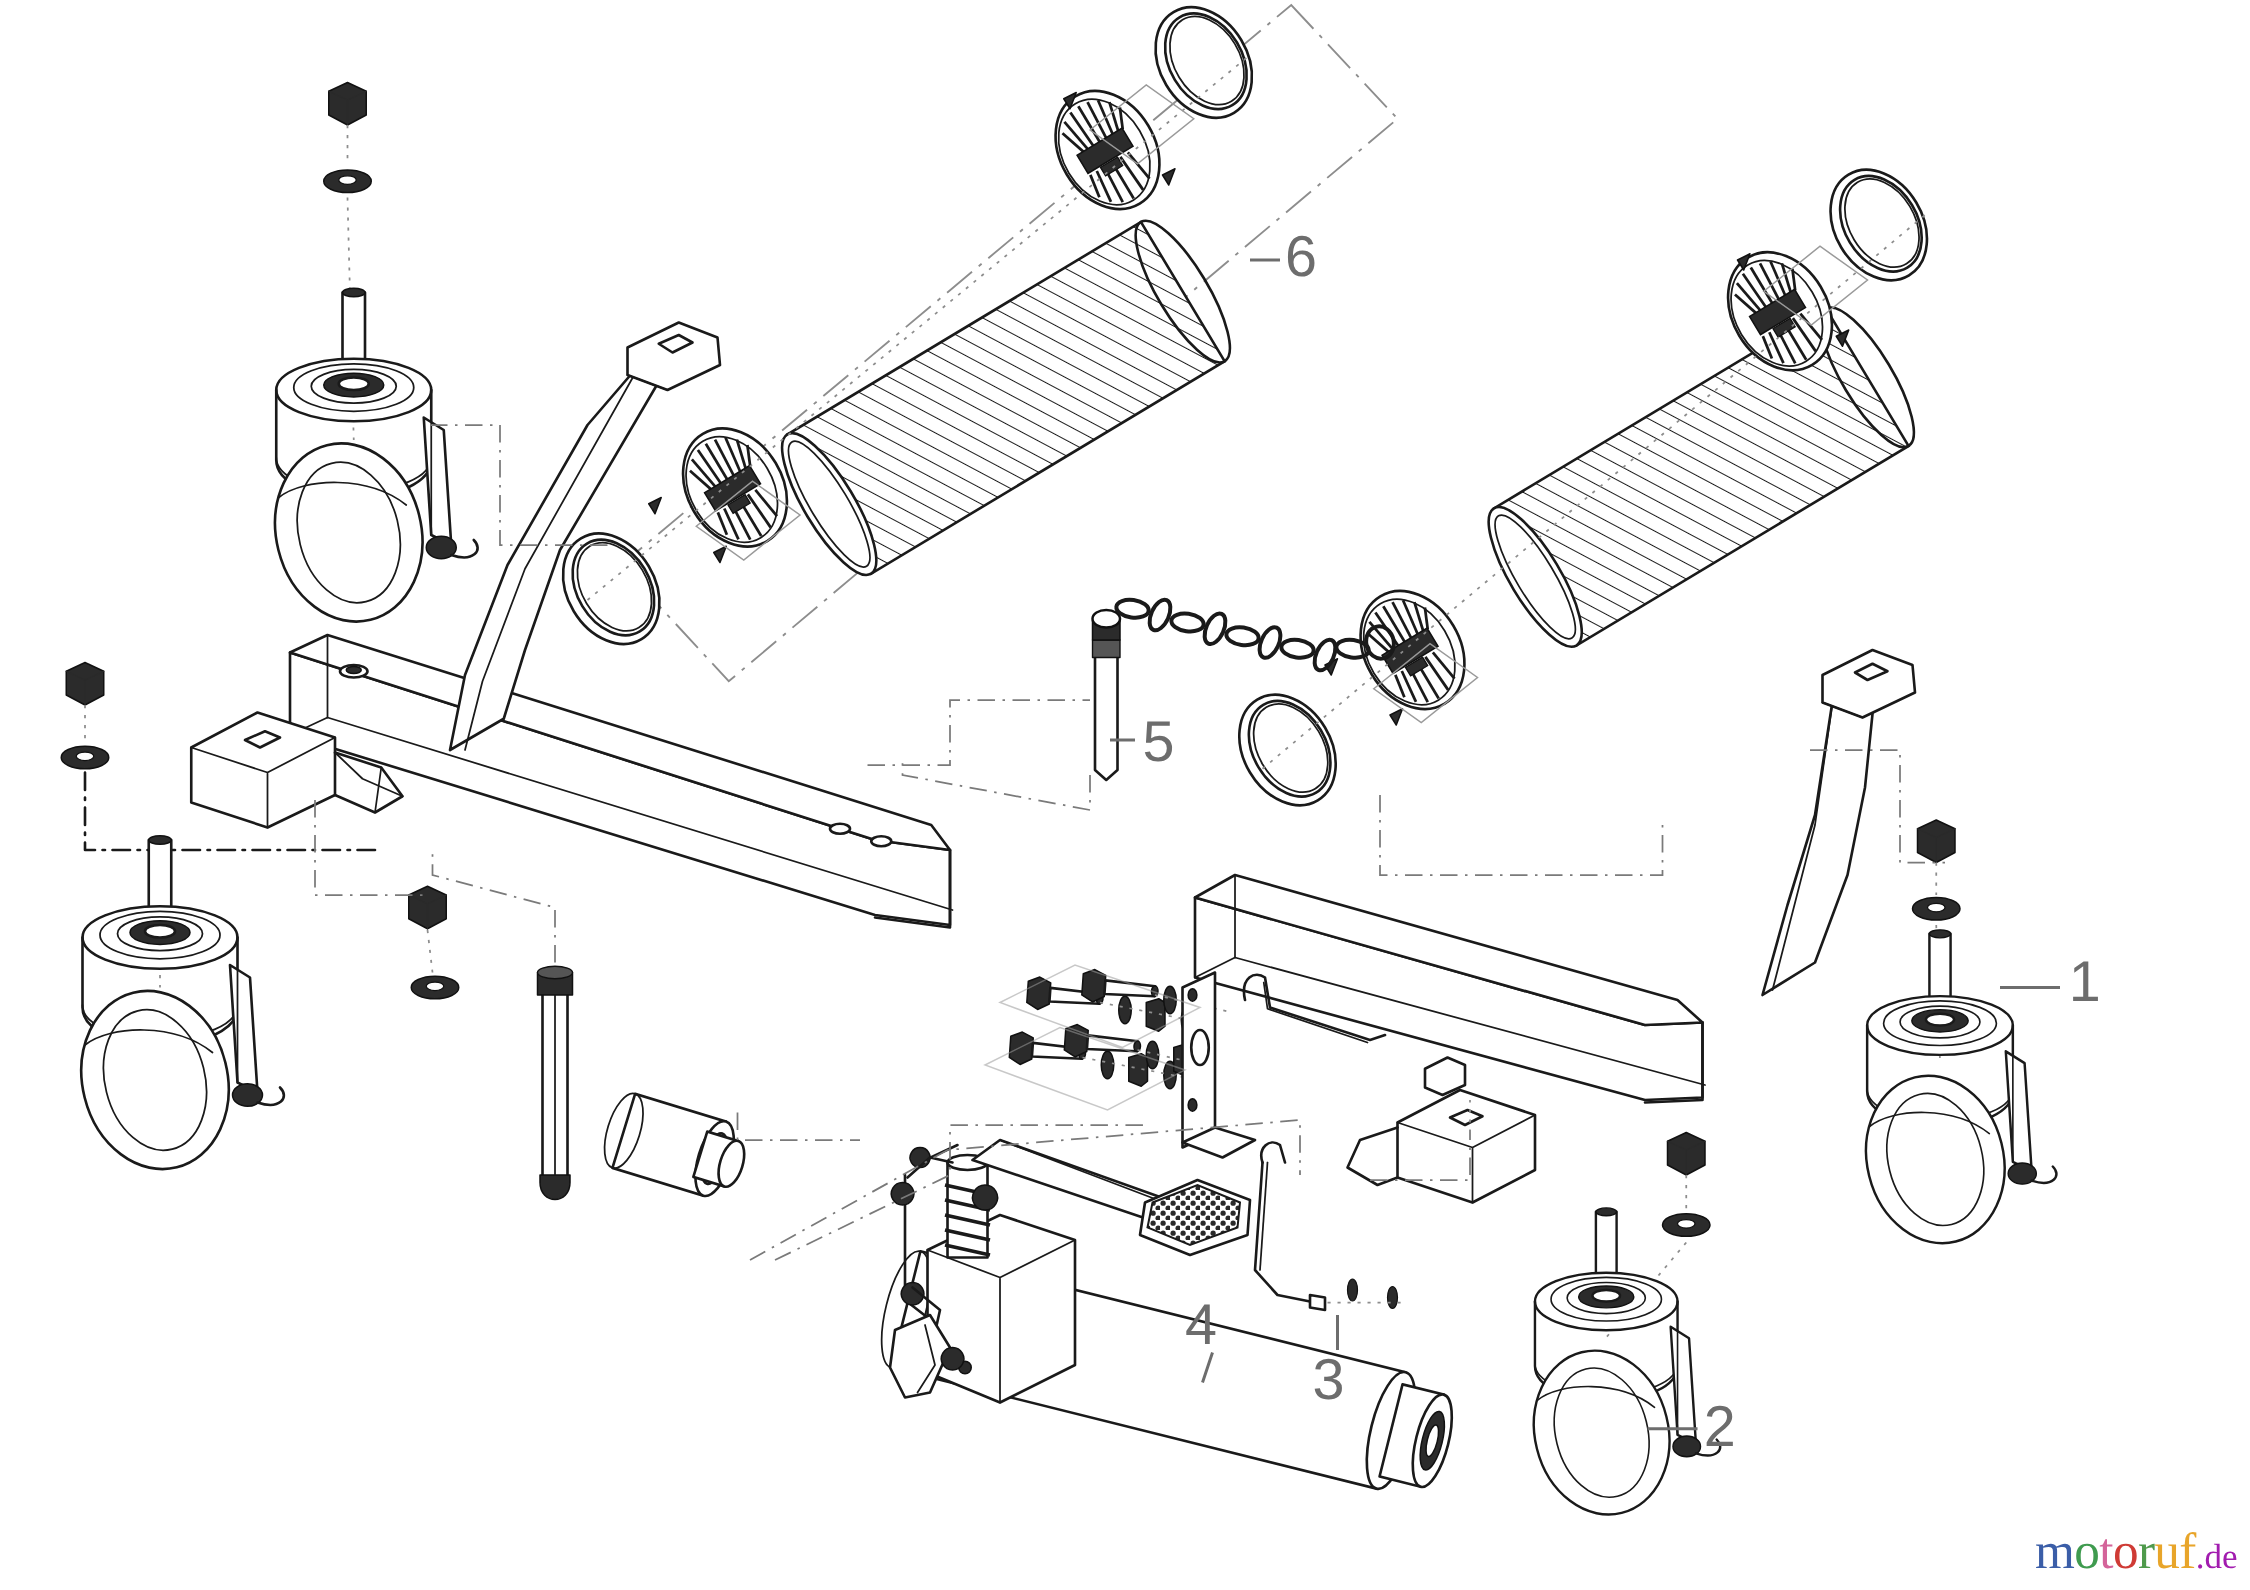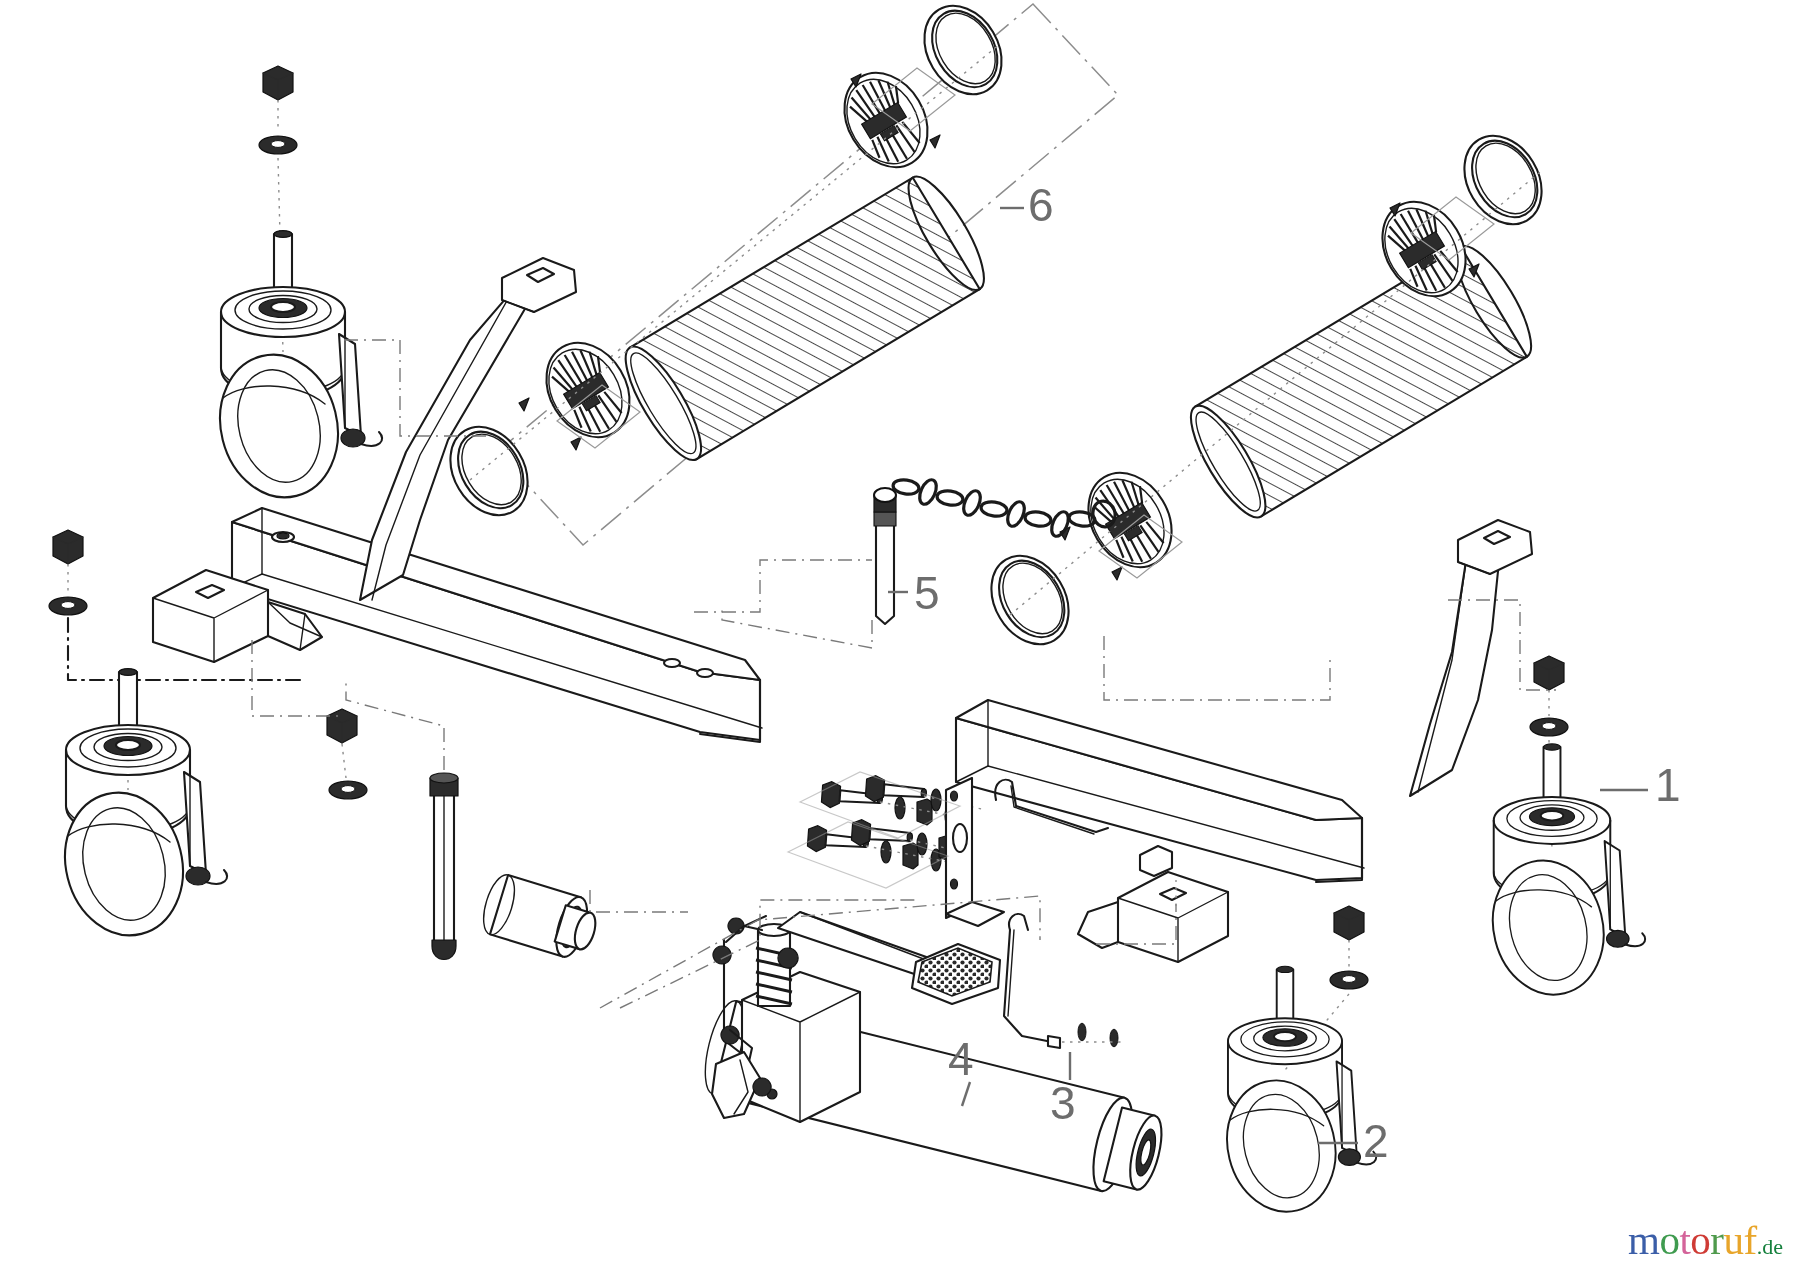--- a/index.html
+++ b/index.html
@@ -36,22 +36,22 @@
     position: absolute;
     left: 1628px;
     top: 1216px;
     font-family: "Liberation Serif", serif;
     font-size: 41px;
     letter-spacing: -0.5px;
     white-space: nowrap;
     user-select: none;
   }
   #watermark .de {
-    font-size: 22px;
-    color: #15803d;
+    font-size: 28px;
+    color: #a21caf;
     letter-spacing: 0;
   }
 </style>
 </head>
 <body>
 
 <div id="page">
 
   <svg id="diagram" viewBox="0 0 1800 1272" xmlns="http://www.w3.org/2000/svg">
     <defs>

